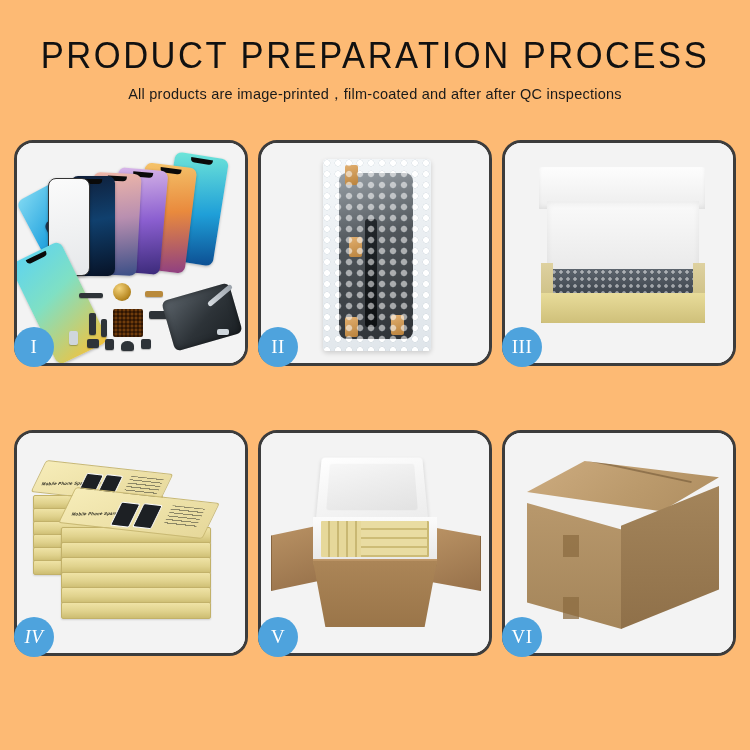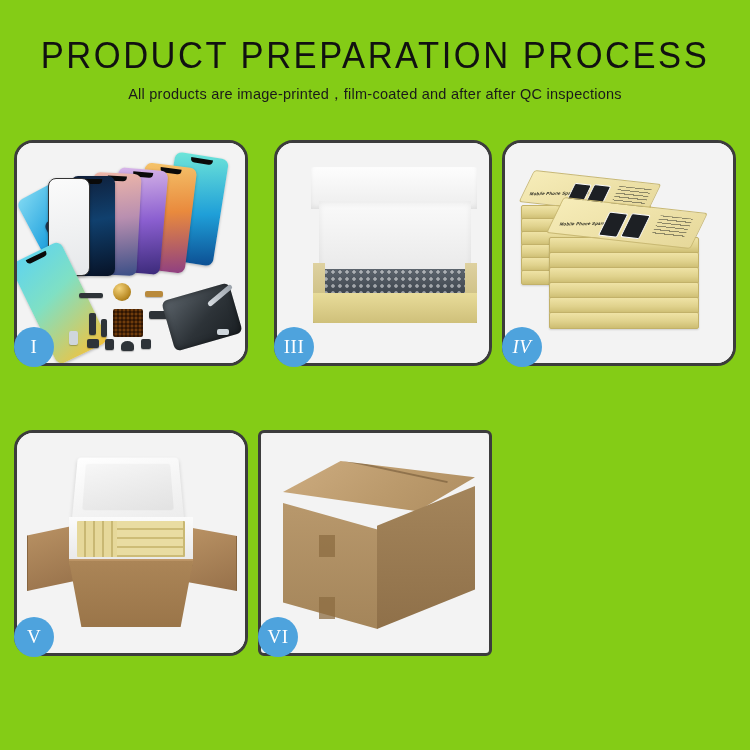--- a/index.html
+++ b/index.html
@@ -10,21 +10,21 @@
   body {
     width: 750px;
     height: 750px;
     font-family: "Liberation Sans", sans-serif;
     overflow: hidden;
   }
   .page {
     position: relative;
     width: 750px;
     height: 750px;
-    background: #84cc16;
+    background: #fdba74;
   }
 
   
   .header {
     position: absolute;
     top: 36px;
     left: 0;
     width: 750px;
     text-align: center;
   }
@@ -367,22 +367,38 @@
           <div class="part" style="left:124px; top:196px; width:10px; height:10px;"></div>
           <div class="part" style="left:52px; top:188px; width:9px; height:14px; background:#cfd6dc;"></div>
           <div class="backplate"></div>
           <div class="tool"></div>
           <div class="part" style="right:16px; top:186px; width:12px; height:6px; background:#cfd6dc;"></div>
         </div>
       </div>
       <div class="badge" style="background: rgb(78, 163, 221); color: rgb(255, 255, 255);">I</div>
     </div>
 
-
-    <div class="panel" style="border-color: rgb(60, 60, 60); margin-left: 16px;">
+    <div class="panel" style="border-color: rgb(60, 60, 60);">
+      <div class="panel-inner">
+        <div class="scene">
+          <div class="pouch">
+            <div class="pouch-item"></div>
+            <div class="pouch-flex"></div>
+            <div class="pouch-tab" style="left:22px; top:6px;"></div>
+            <div class="pouch-tab" style="left:26px; top:78px;"></div>
+            <div class="pouch-tab" style="left:22px; top:158px;"></div>
+            <div class="pouch-tab" style="left:68px; top:156px;"></div>
+            <div class="pouch-overlay"></div>
+          </div>
+        </div>
+      </div>
+      <div class="badge" style="background: rgb(78, 163, 221); color: rgb(255, 255, 255);">II</div>
+    </div>
+
+    <div class="panel" style="border-color: rgb(60, 60, 60);">
       <div class="panel-inner">
         <div class="scene">
           <div class="ybox-lid"></div>
           <div class="ybox-foam"></div>
           <div class="ybox-bubble"></div>
           <div class="ybox-side"></div>
           <div class="ybox-side r"></div>
           <div class="ybox-front"></div>
         </div>
       </div>
@@ -438,21 +454,21 @@
           <div class="c-foam"></div>
           <div class="c-content"></div>
           <div class="c-content2"></div>
           <div class="c-rim"></div>
           <div class="c-front"></div>
         </div>
       </div>
       <div class="badge" style="background: rgb(78, 163, 221); color: rgb(255, 255, 255);">V</div>
     </div>
 
-    <div class="panel" style="border-color: rgb(60, 60, 60); border-radius: 6px;">
+    <div class="panel" style="border-color: rgb(60, 60, 60);">
       <div class="panel-inner">
         <div class="scene">
           <div class="sealed">
             <div class="s-top">
               <div class="s-seam"></div>
             </div>
             <div class="s-left"></div>
             <div class="s-right"></div>
             <div class="s-tape" style="left:36px; top:74px;"></div>
             <div class="s-tape" style="left:36px; top:136px;"></div>

